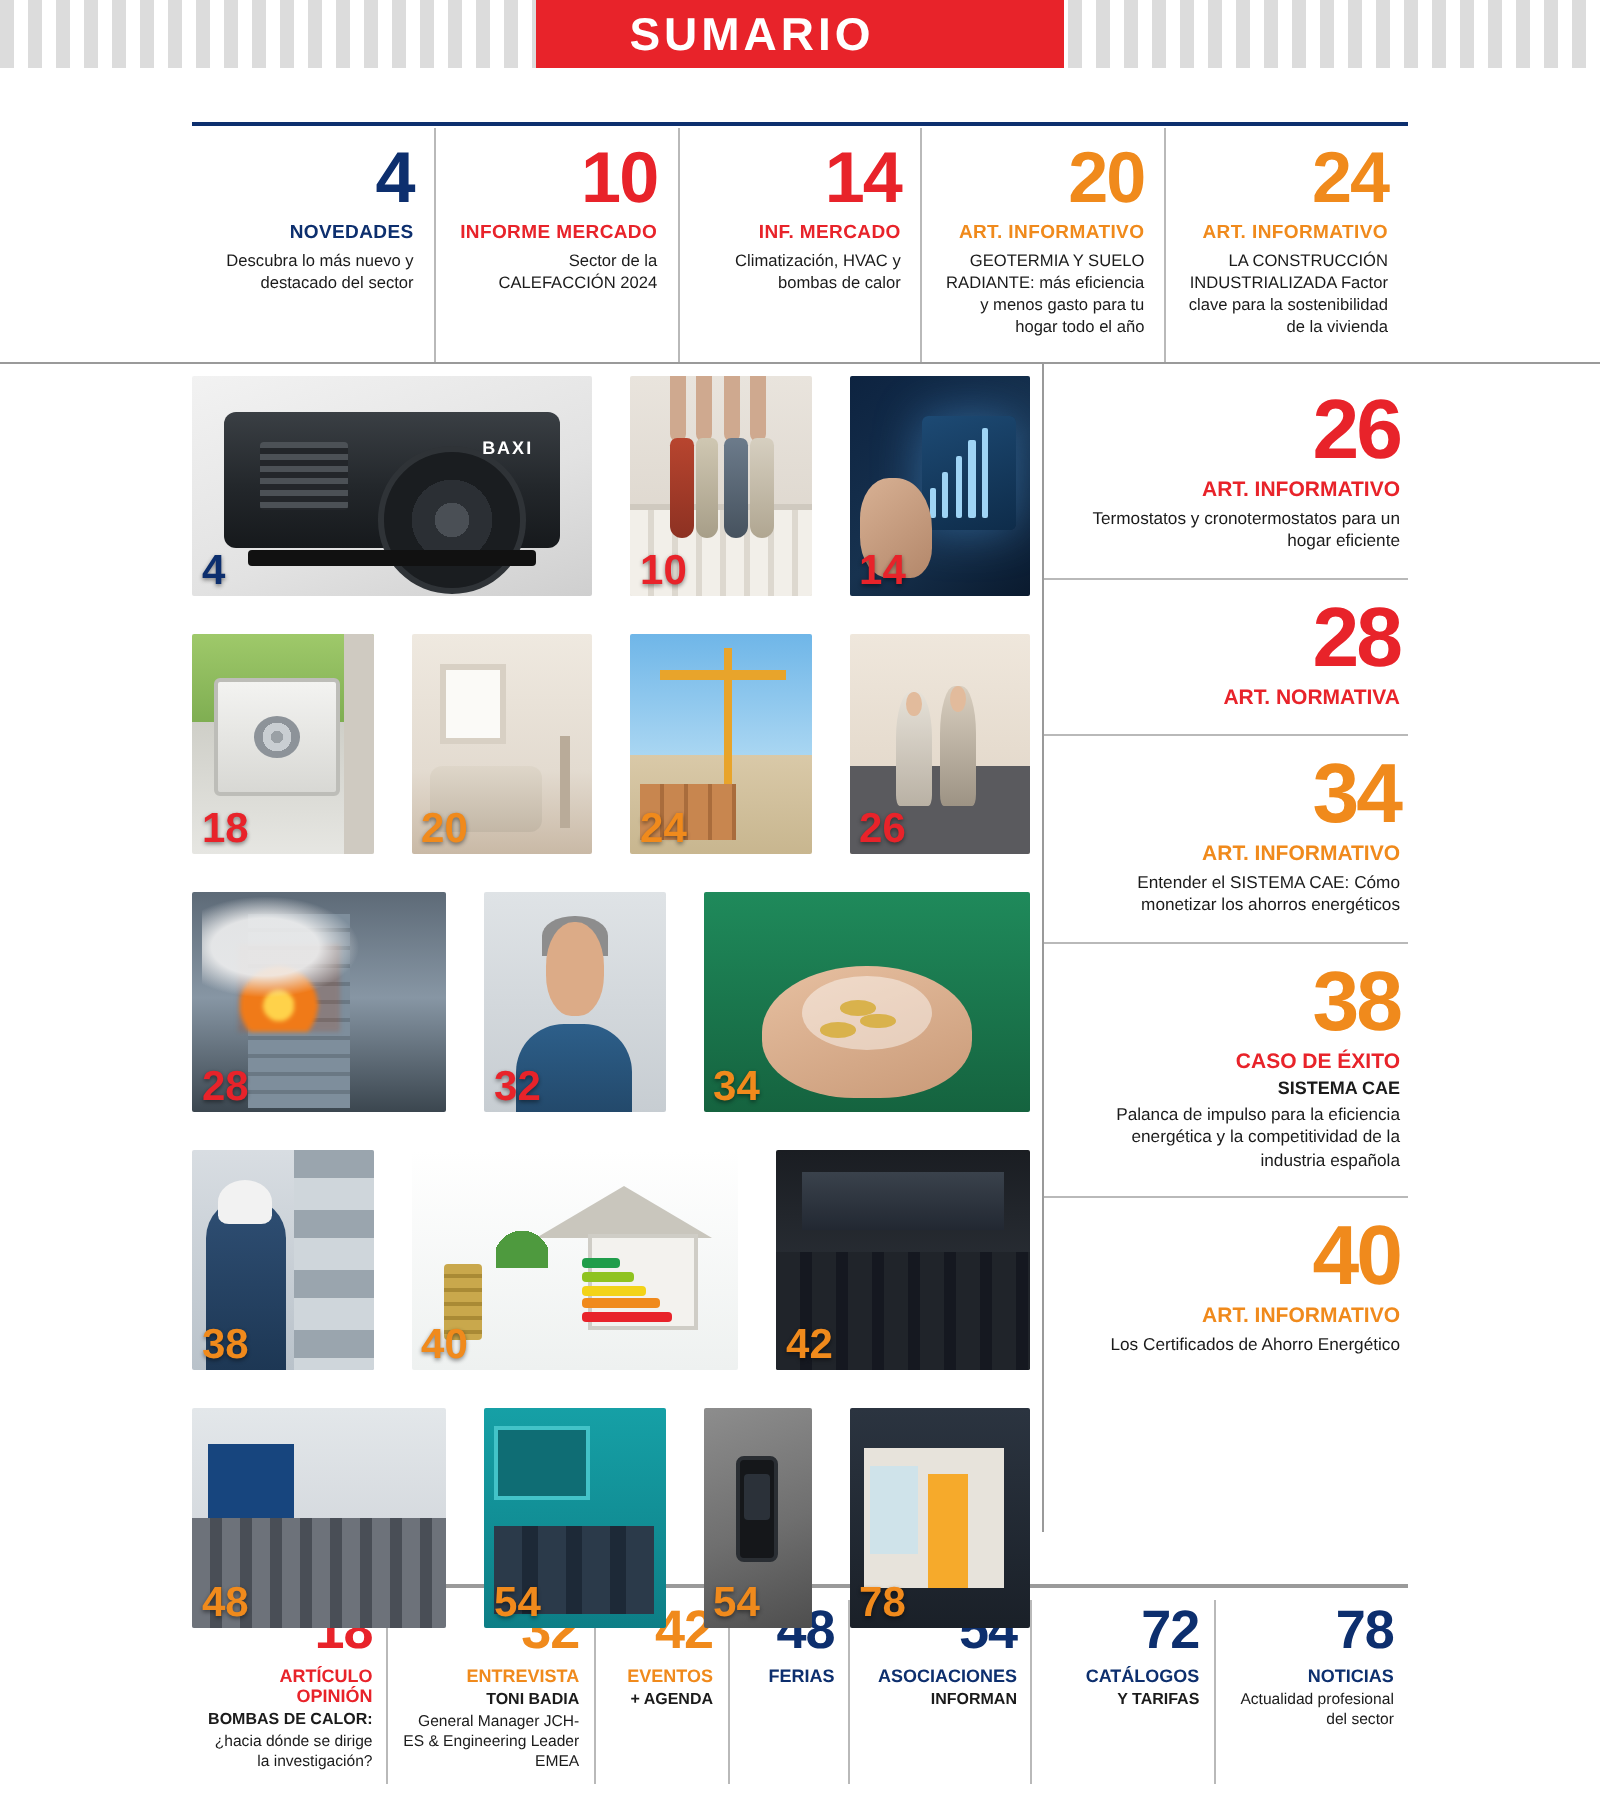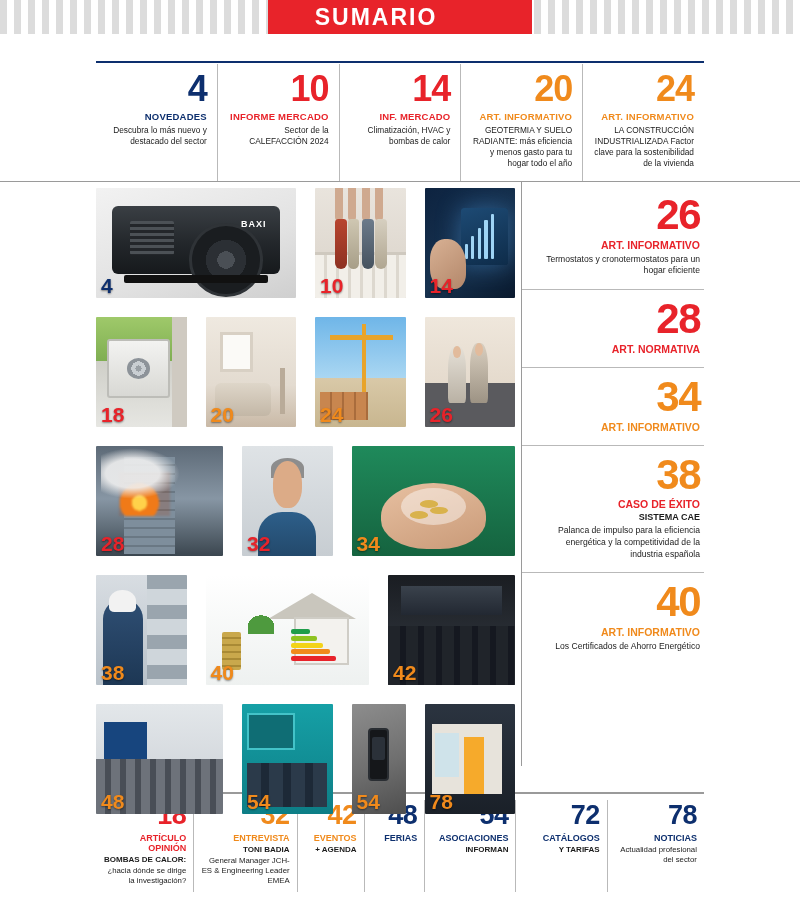--- a/index.html
+++ b/index.html
@@ -499,20 +499,21 @@
           <div class="rail-head" style="color:#e8232a">ART. INFORMATIVO</div>
           <div class="rail-desc">Termostatos y cronotermostatos para un hogar eficiente</div>
         </div>
         <div class="rail-item">
           <div class="rail-num" style="color:#e8232a">28</div>
           <div class="rail-head" style="color:#e8232a">ART. NORMATIVA</div>
         </div>
         <div class="rail-item">
           <div class="rail-num" style="color:#f08a1c">34</div>
           <div class="rail-head" style="color:#f08a1c">ART. INFORMATIVO</div>
+          <div class="rail-desc">Entender el SISTEMA CAE: Cómo monetizar los ahorros energéticos</div>
         </div>
         <div class="rail-item">
           <div class="rail-num" style="color:#f08a1c">38</div>
           <div class="rail-head" style="color:#e8232a">CASO DE ÉXITO</div>
           <div class="rail-sub" style="color:#1b1b1b">SISTEMA CAE</div>
           <div class="rail-desc">Palanca de impulso para la eficiencia energética y la competitividad de la industria española</div>
         </div>
         <div class="rail-item">
           <div class="rail-num" style="color:#f08a1c">40</div>
           <div class="rail-head" style="color:#f08a1c">ART. INFORMATIVO</div>

